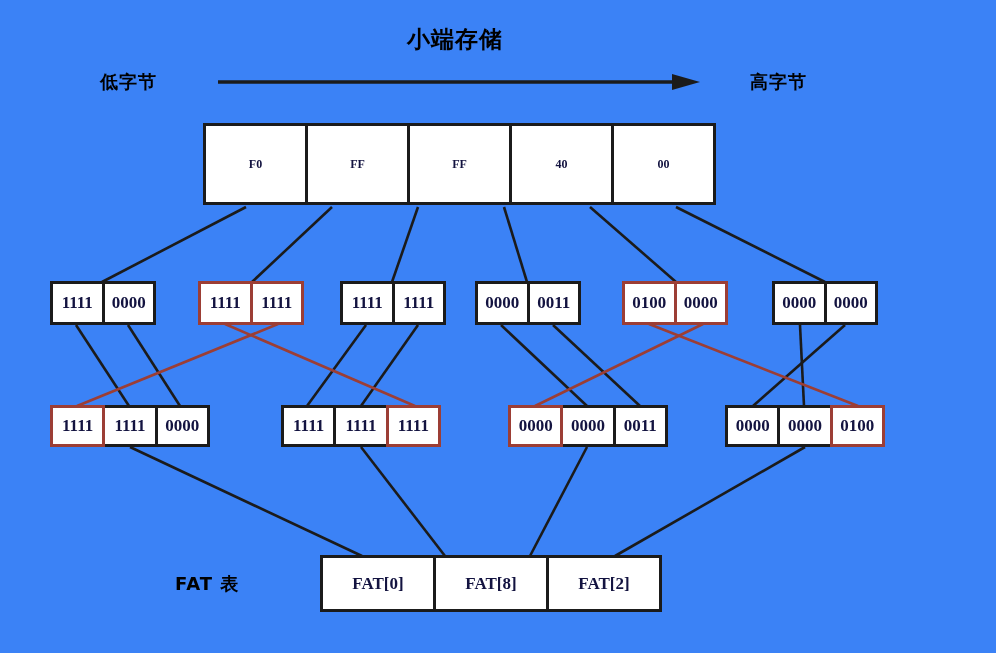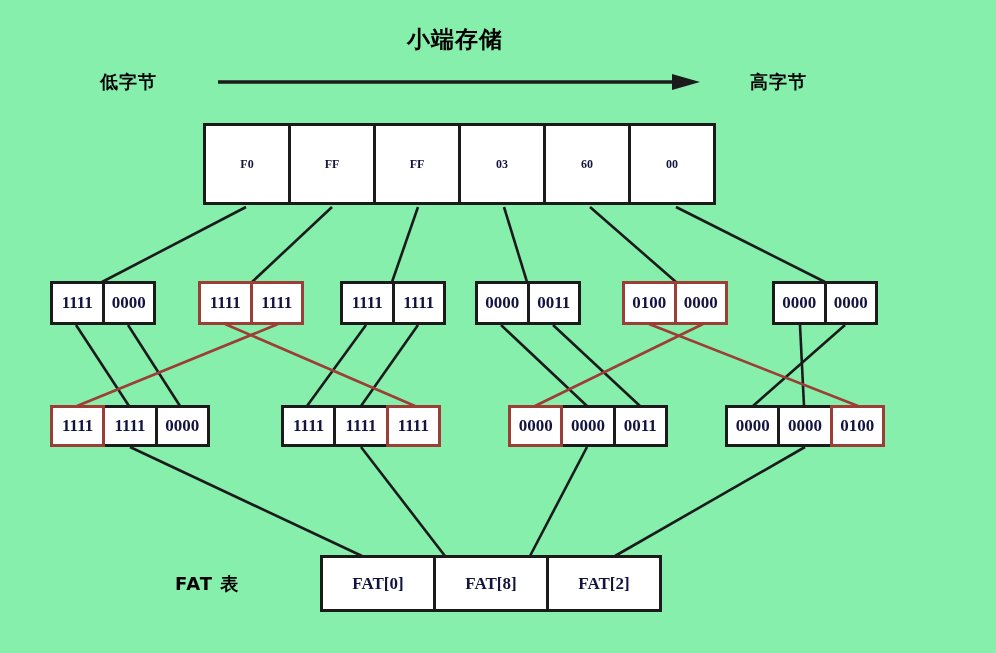--- a/index.html
+++ b/index.html
@@ -1,16 +1,16 @@
 <!DOCTYPE html>
 <html><head>
 <meta charset="utf-8">
 <style>
   html,body{margin:0;padding:0;background:#ffffff;}
-  .stage{position:relative;width:996px;height:653px;background:#86efac;overflow:hidden;
+  .stage{position:relative;width:996px;height:653px;background:#3b82f6;overflow:hidden;
          font-family:"DejaVu Sans","Liberation Sans",sans-serif;}
   .cjk{position:absolute;font-weight:bold;color:#000;font-size:18px;letter-spacing:1px;white-space:nowrap;}
   .title{font-size:23px;}
   #wires{position:absolute;left:0;top:0;}
   .rowbox{position:absolute;display:flex;box-sizing:border-box;background:#fff;}
   .cell{flex:1 1 0;display:flex;align-items:center;justify-content:center;
         font-family:"Liberation Serif","DejaVu Serif",serif;font-weight:bold;
         color:#131340;box-sizing:border-box;background:#fff;}
   .byte-row .cell{font-size:12px;border:3px solid #1b1b1b;margin-left:-3px;}
   .byte-row .cell:first-child{margin-left:0;}
@@ -58,22 +58,21 @@
       <line x1="703" y1="324" x2="535" y2="406" stroke="#9c3e35" stroke-width="2.6"></line>
       <line x1="649" y1="324" x2="858" y2="406" stroke="#9c3e35" stroke-width="2.6"></line>
       <line x1="218" y1="82" x2="678" y2="82" stroke="#1b1b1b" stroke-width="3.4"></line>
       <polygon points="700,82 672,74 672,90" fill="#1b1b1b"></polygon>
     </svg>
 
   <div id="byteRow" class="rowbox byte-row" style="left: 203px; top: 123px; width: 513px; height: 82px;">
       <div class="cell">F0</div>
       <div class="cell">FF</div>
       <div class="cell">FF</div>
-      <div class="cell">03</div>
-      <div class="cell">60</div>
+      <div class="cell">40</div>
       <div class="cell">00</div>
     </div>
   <div id="pairRow">
       <div class="pairbox" style="left: 50px; top: 281px; width: 106px; height: 44px;">
         <div class="cell">1111</div>
         <div class="cell">0000</div>
       </div>
       <div class="pairbox red" style="left: 198px; top: 281px; width: 106px; height: 44px;">
         <div class="cell">1111</div>
         <div class="cell">1111</div>

